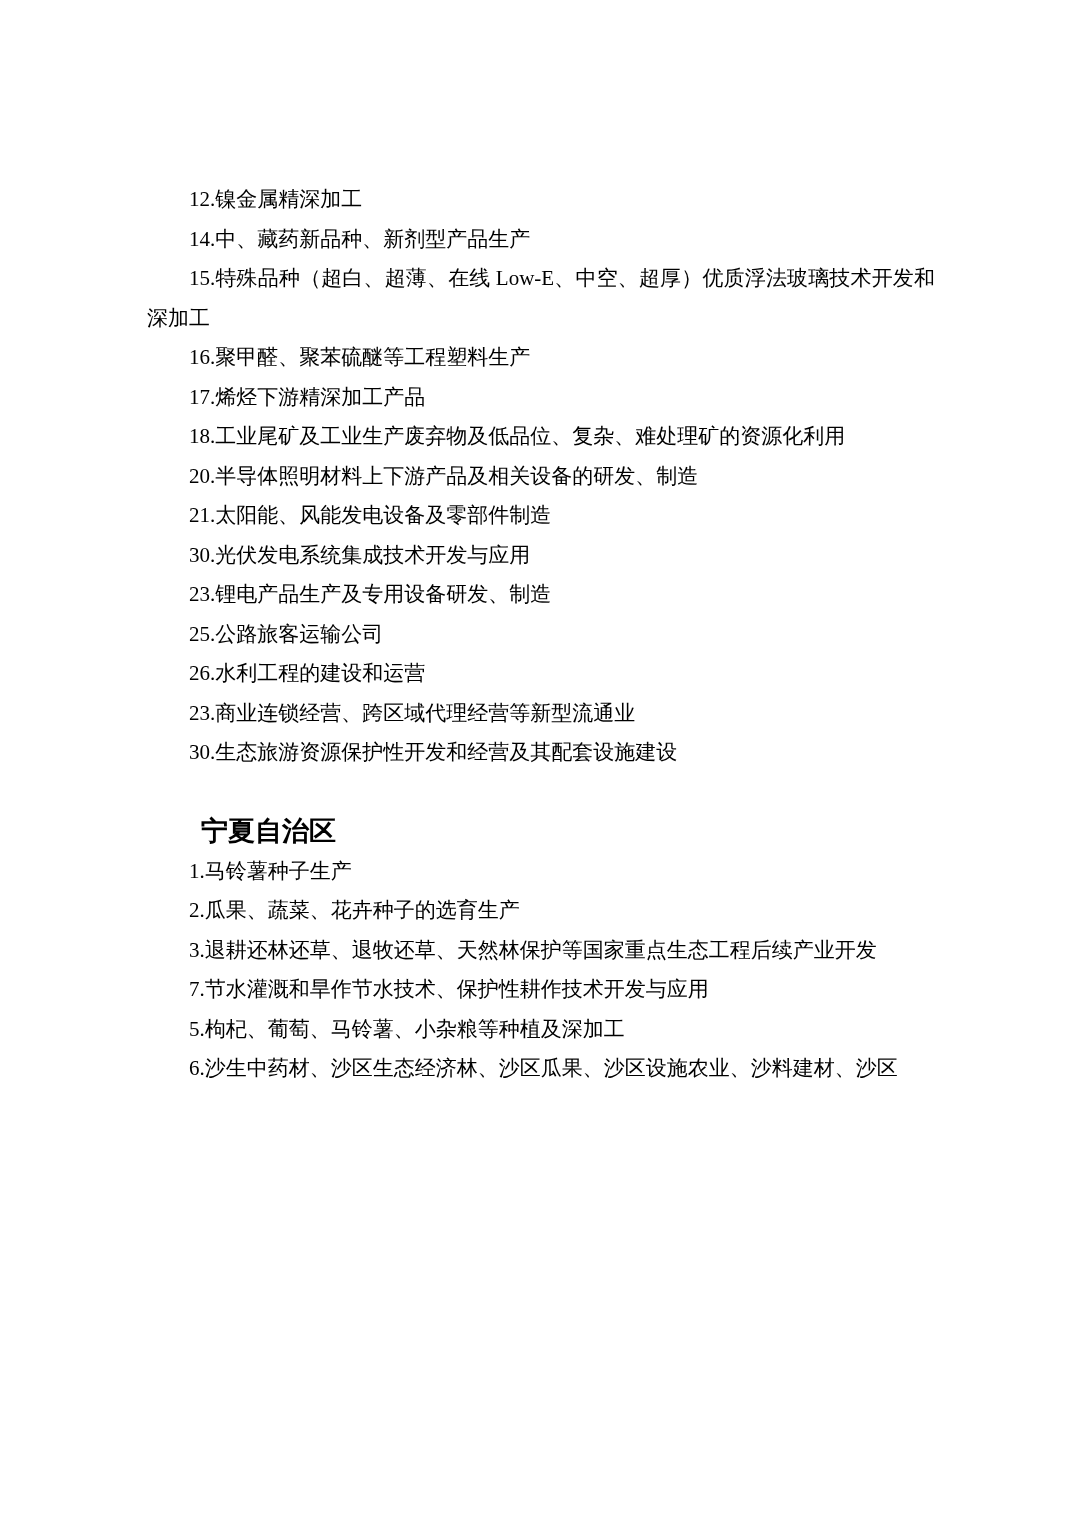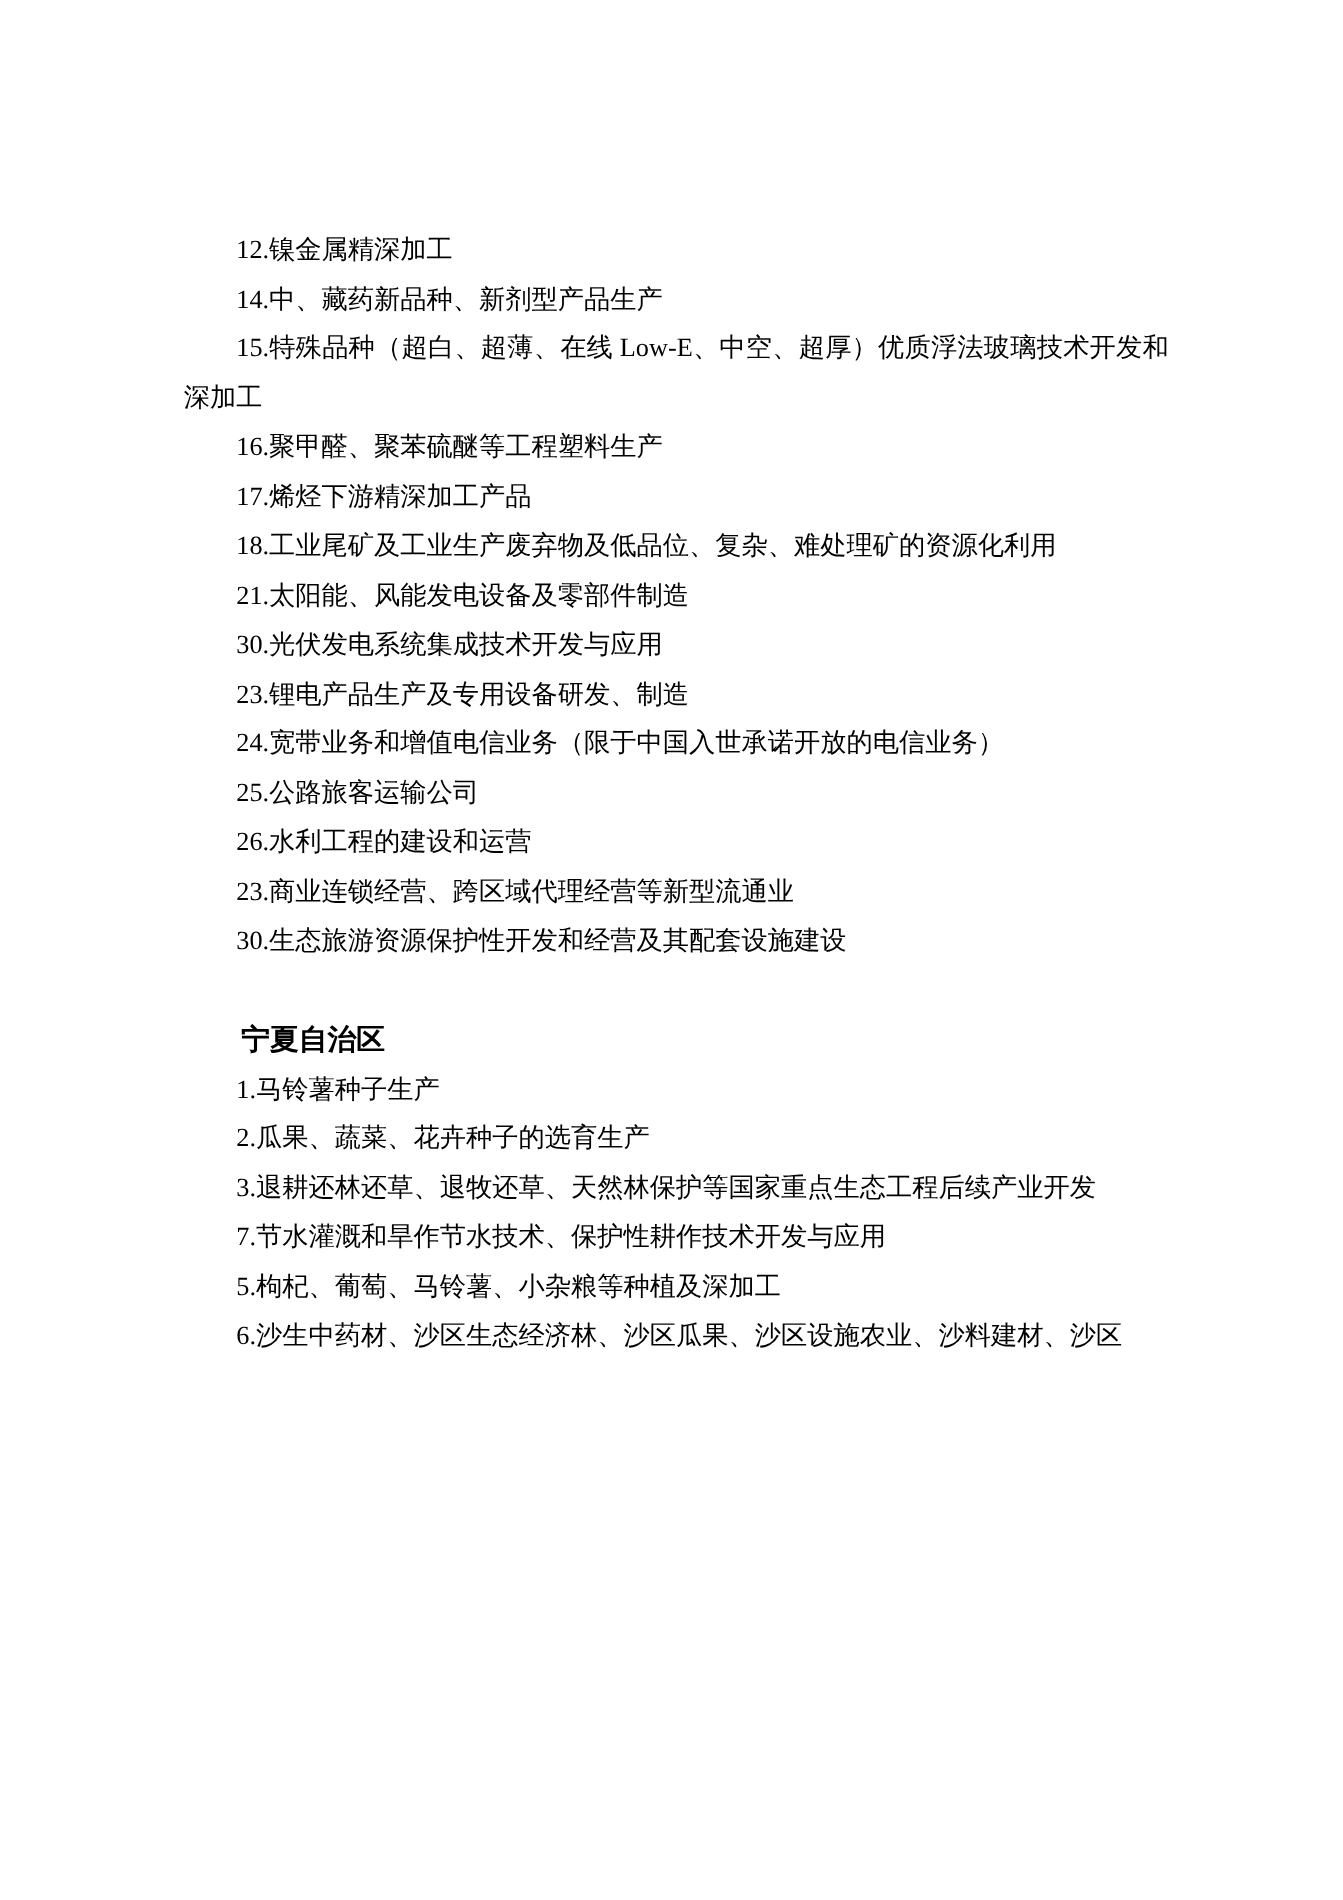--- a/index.html
+++ b/index.html
@@ -25,38 +25,38 @@
     text-indent: 2em;
     text-align: justify;
     word-break: break-all;
   }
   .section-heading {
     margin: 39.5px 0 0 0;
     line-height: 39.5px;
     text-indent: 2em;
     font-family: "Liberation Sans", "DejaVu Sans", sans-serif;
     font-weight: bold;
-    font-size: 23px;
+    font-size: 27px;
     text-align: left;
   }
 </style>
 </head>
 <body>
 
 <div class="page">
   <p class="para">12.镍金属精深加工</p>
   <p class="para">14.中、藏药新品种、新剂型产品生产</p>
   <p class="para">15.特殊品种（超白、超薄、在线 Low-E、中空、超厚）优质浮法玻璃技术开发和深加工</p>
   <p class="para">16.聚甲醛、聚苯硫醚等工程塑料生产</p>
   <p class="para">17.烯烃下游精深加工产品</p>
   <p class="para">18.工业尾矿及工业生产废弃物及低品位、复杂、难处理矿的资源化利用</p>
+  <p class="para">20.半导体照明材料上下游产品及相关设备的研发、制造</p>
   <p class="para">21.太阳能、风能发电设备及零部件制造</p>
   <p class="para">30.光伏发电系统集成技术开发与应用</p>
   <p class="para">23.锂电产品生产及专用设备研发、制造</p>
-  <p class="para">24.宽带业务和增值电信业务（限于中国入世承诺开放的电信业务）</p>
   <p class="para">25.公路旅客运输公司</p>
   <p class="para">26.水利工程的建设和运营</p>
   <p class="para">23.商业连锁经营、跨区域代理经营等新型流通业</p>
   <p class="para">30.生态旅游资源保护性开发和经营及其配套设施建设</p>
 
   <p class="section-heading">宁夏自治区</p>
 
   <p class="para">1.马铃薯种子生产</p>
   <p class="para">2.瓜果、蔬菜、花卉种子的选育生产</p>
   <p class="para">3.退耕还林还草、退牧还草、天然林保护等国家重点生态工程后续产业开发</p>

